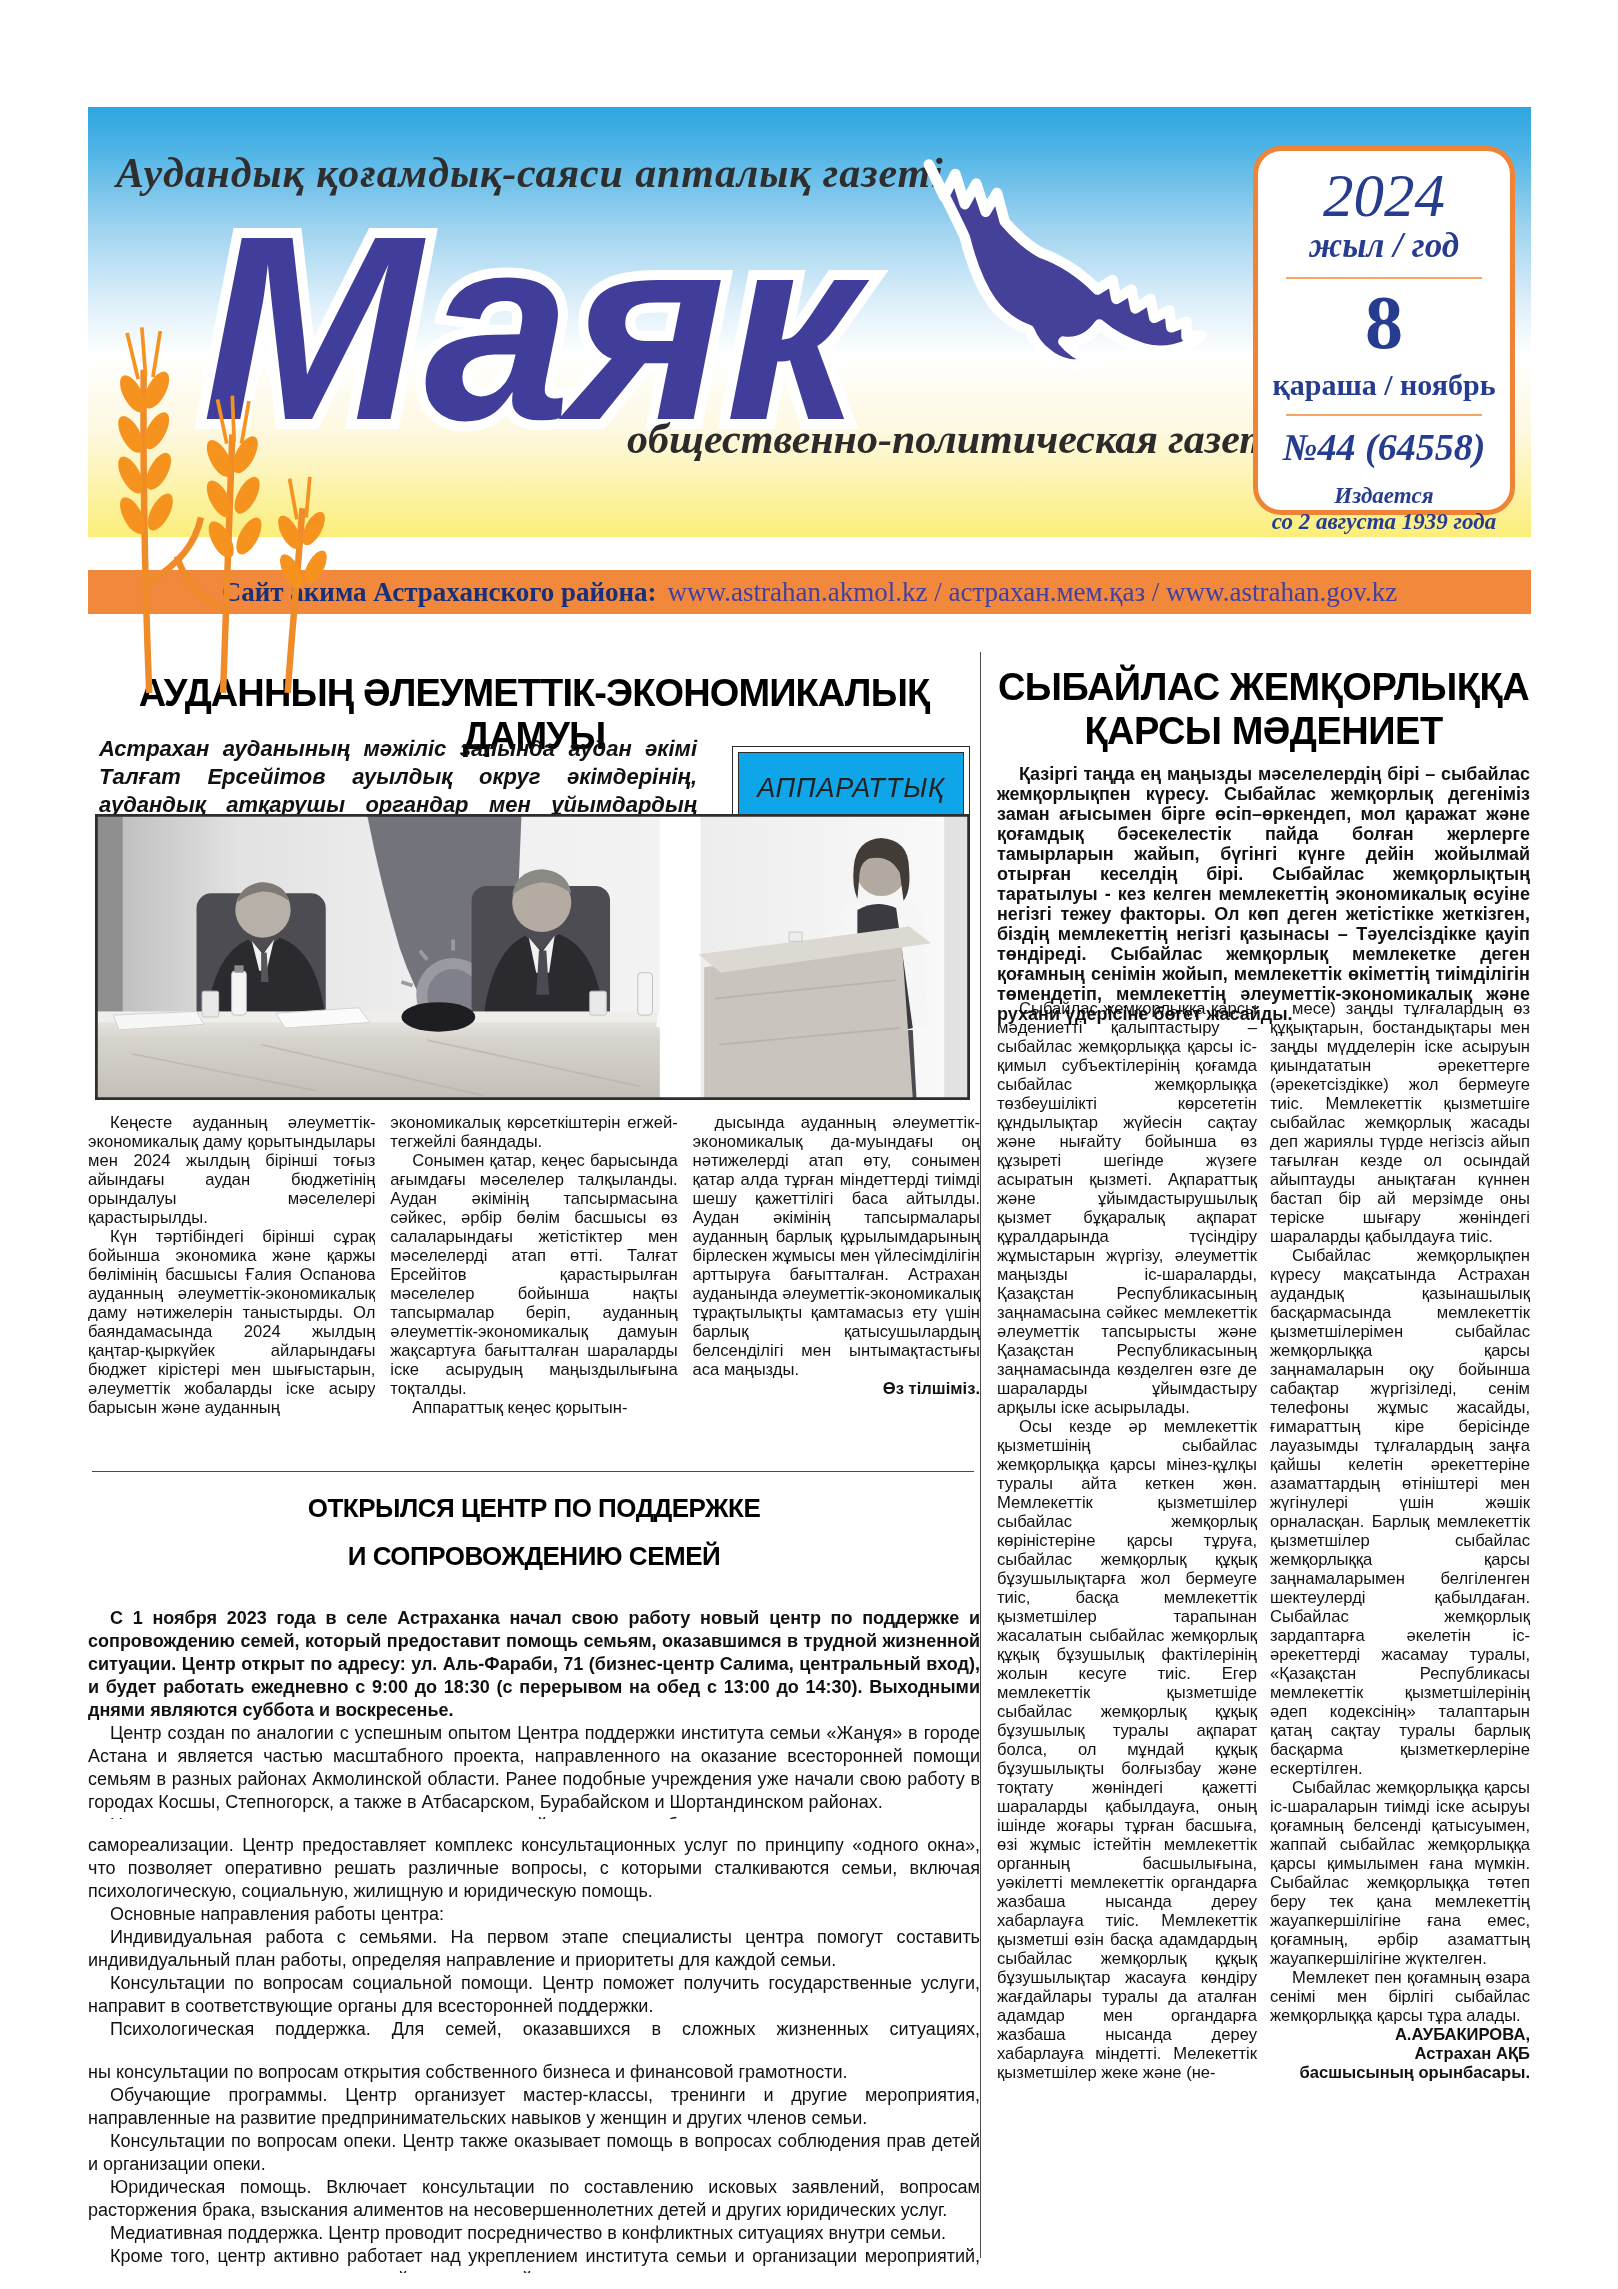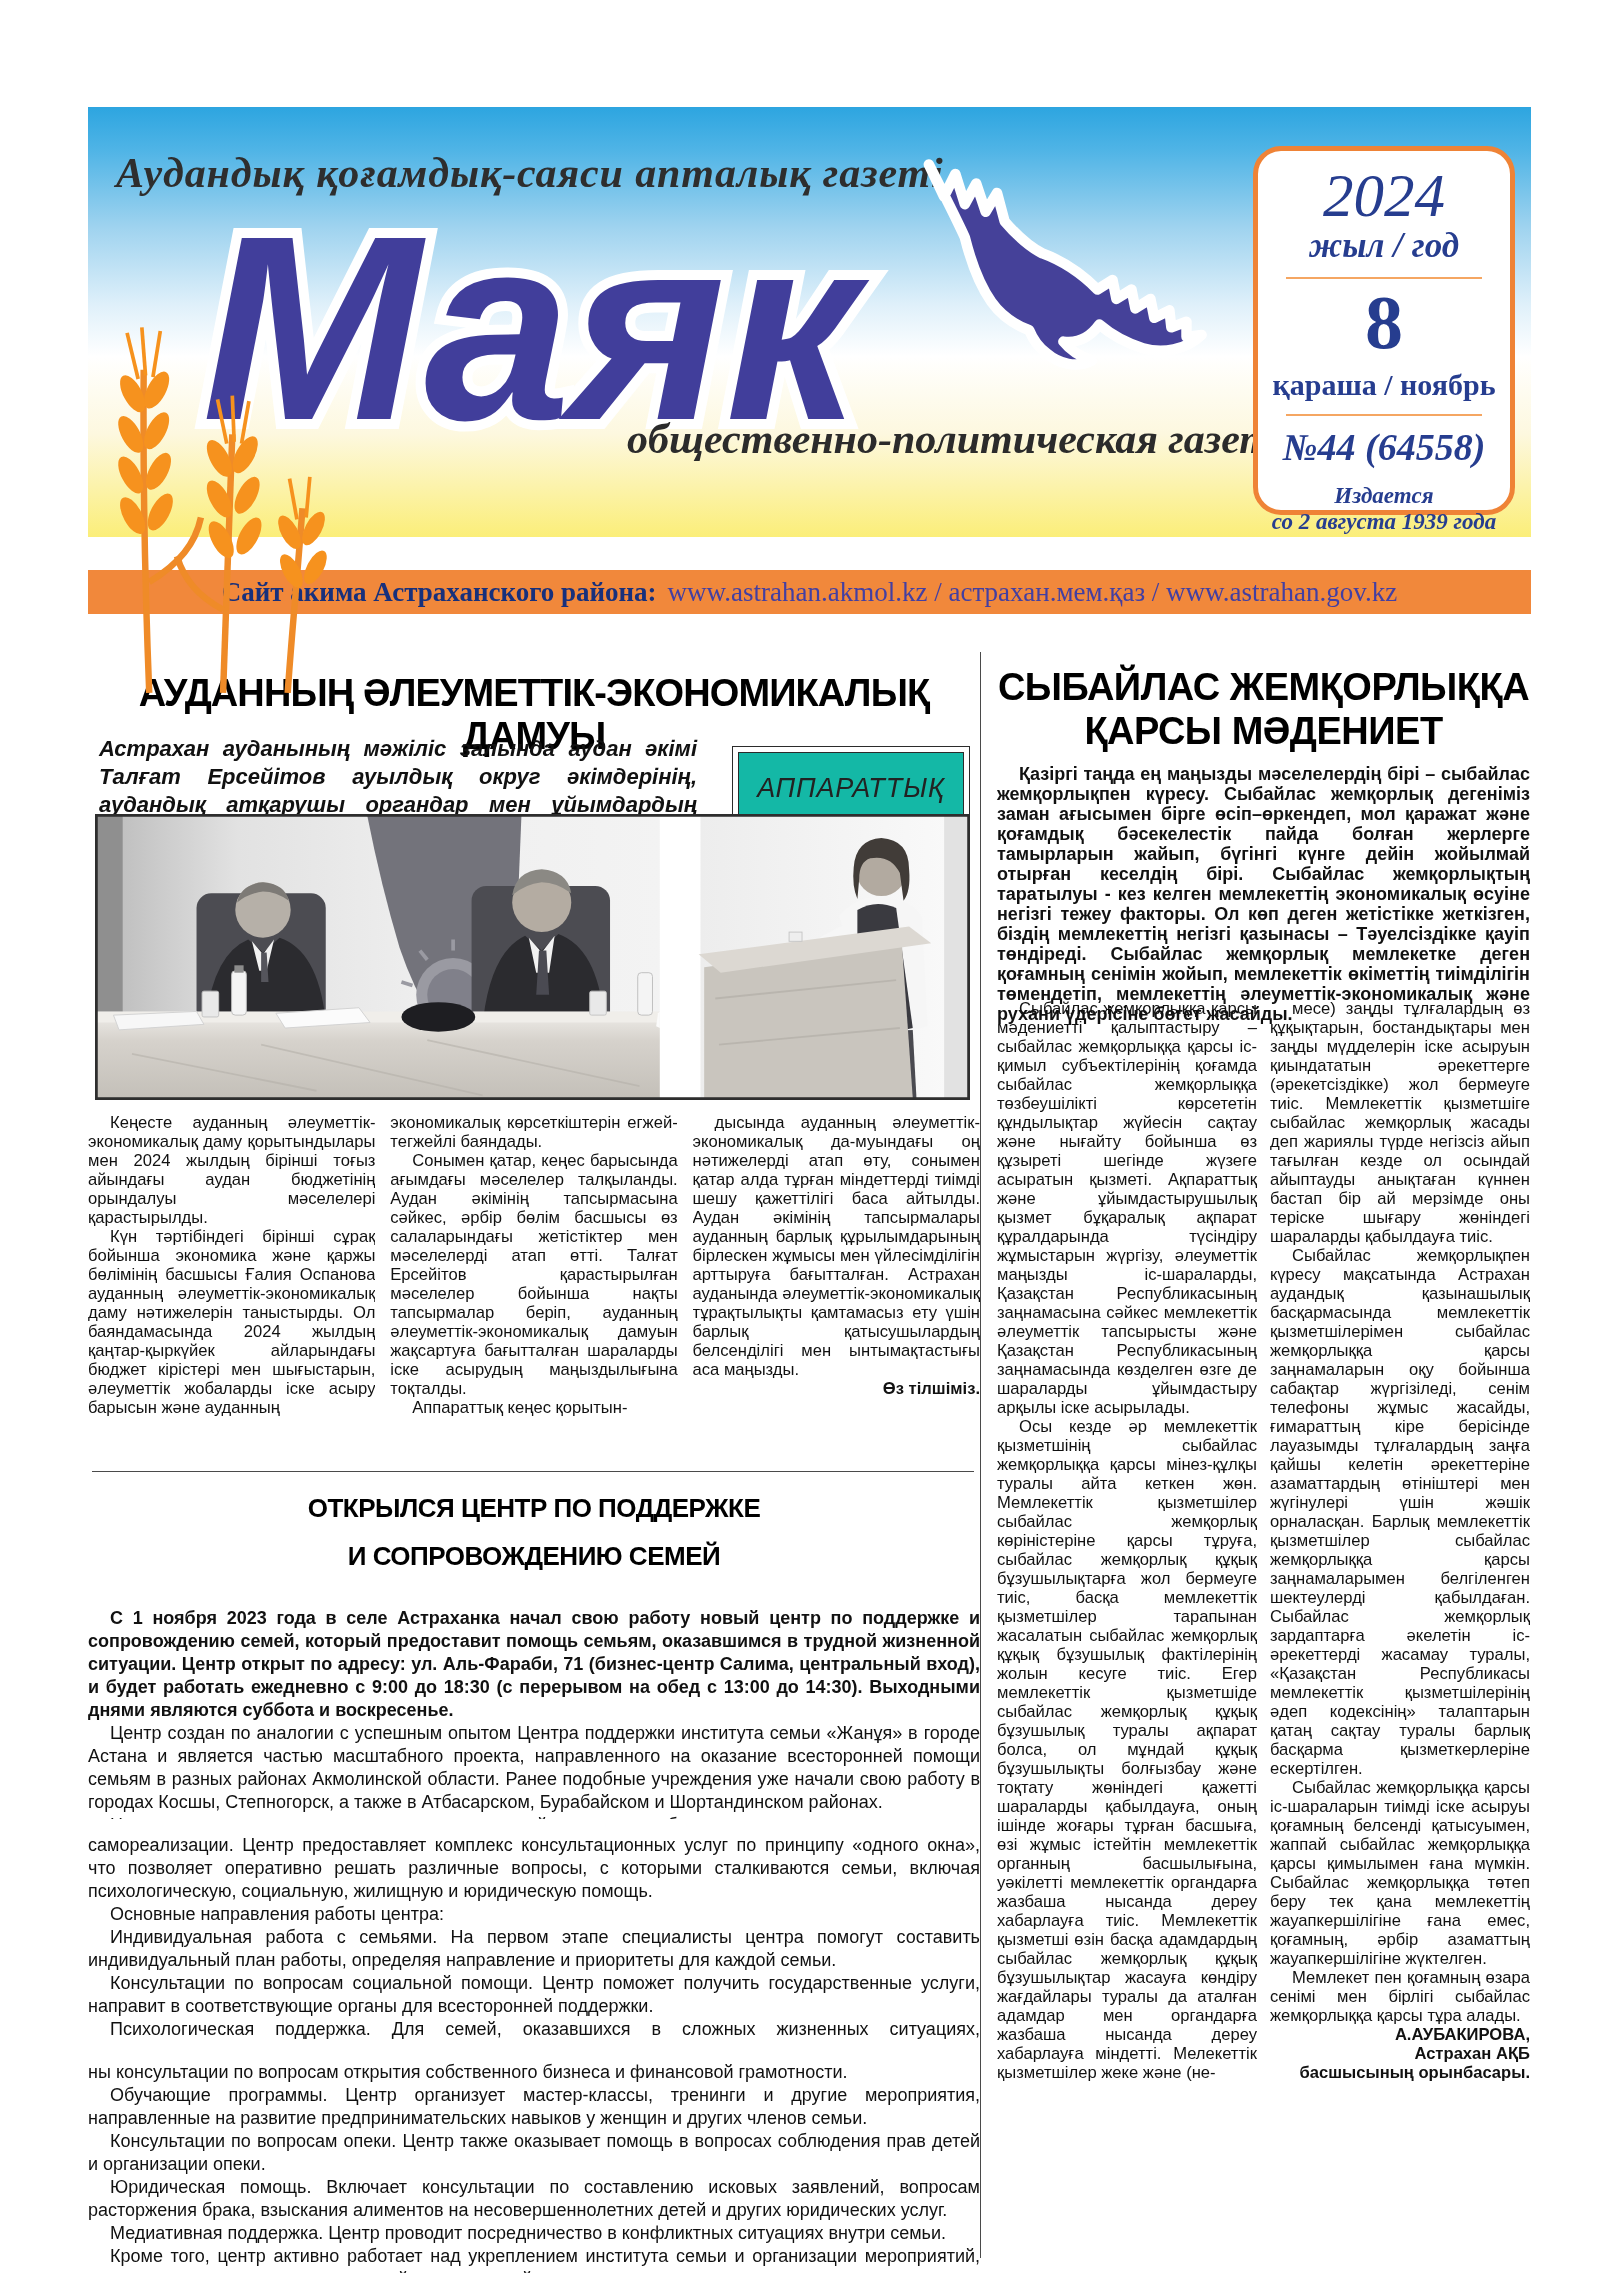--- a/index.html
+++ b/index.html
@@ -46,21 +46,21 @@
   .right-section{position:absolute;left:997px;top:646px;width:533px;height:1615px;}
   .v-divider{position:absolute;left:980px;top:652px;height:1606px;width:0;border-left:1.8px solid #4a4a4a;}
 
   
   .dev-title{position:absolute;left:0;top:26px;width:100%;text-align:center;
     font-weight:bold;font-size:38px;letter-spacing:-0.9px;color:#000;}
   .dev-lead{position:absolute;left:11px;top:89px;width:598px;
     font-weight:bold;font-style:italic;font-size:22px;line-height:28px;text-align:justify;}
   .badge{position:absolute;left:644px;top:100px;width:238px;height:126px;box-sizing:border-box;
     border:1.8px solid #2b2b2b;background:#fff;padding:4.6px;}
-  .badge-inner{width:100%;height:100%;box-sizing:border-box;border:1.8px solid #2b2b2b;background:#14b8a6;
+  .badge-inner{width:100%;height:100%;box-sizing:border-box;border:1.8px solid #2b2b2b;background:#0ea5e9;
     display:flex;flex-direction:column;align-items:center;justify-content:center;gap:11px;}
   .badge-inner p{margin:0;font-style:italic;font-size:27px;letter-spacing:0.9px;color:#222;}
   .photo-wrap{position:absolute;left:7.4px;top:168px;width:875px;height:286px;}
   .cols-3{position:absolute;left:0;top:467px;width:892px;height:349px;display:flex;gap:14.8px;overflow:hidden;}
   .cols-3 .col{flex:1;font-size:16.6px;line-height:19px;text-align:justify;overflow:hidden;}
   .col p{margin:0;text-indent:22px;}
   .col.cont > p:first-child{text-indent:0;}
   .byline{font-weight:bold;text-align:right;text-indent:0 !important;}
 
   .h-divider{position:absolute;left:3.7px;top:825px;width:882px;border-top:1.8px solid #4a4a4a;}

